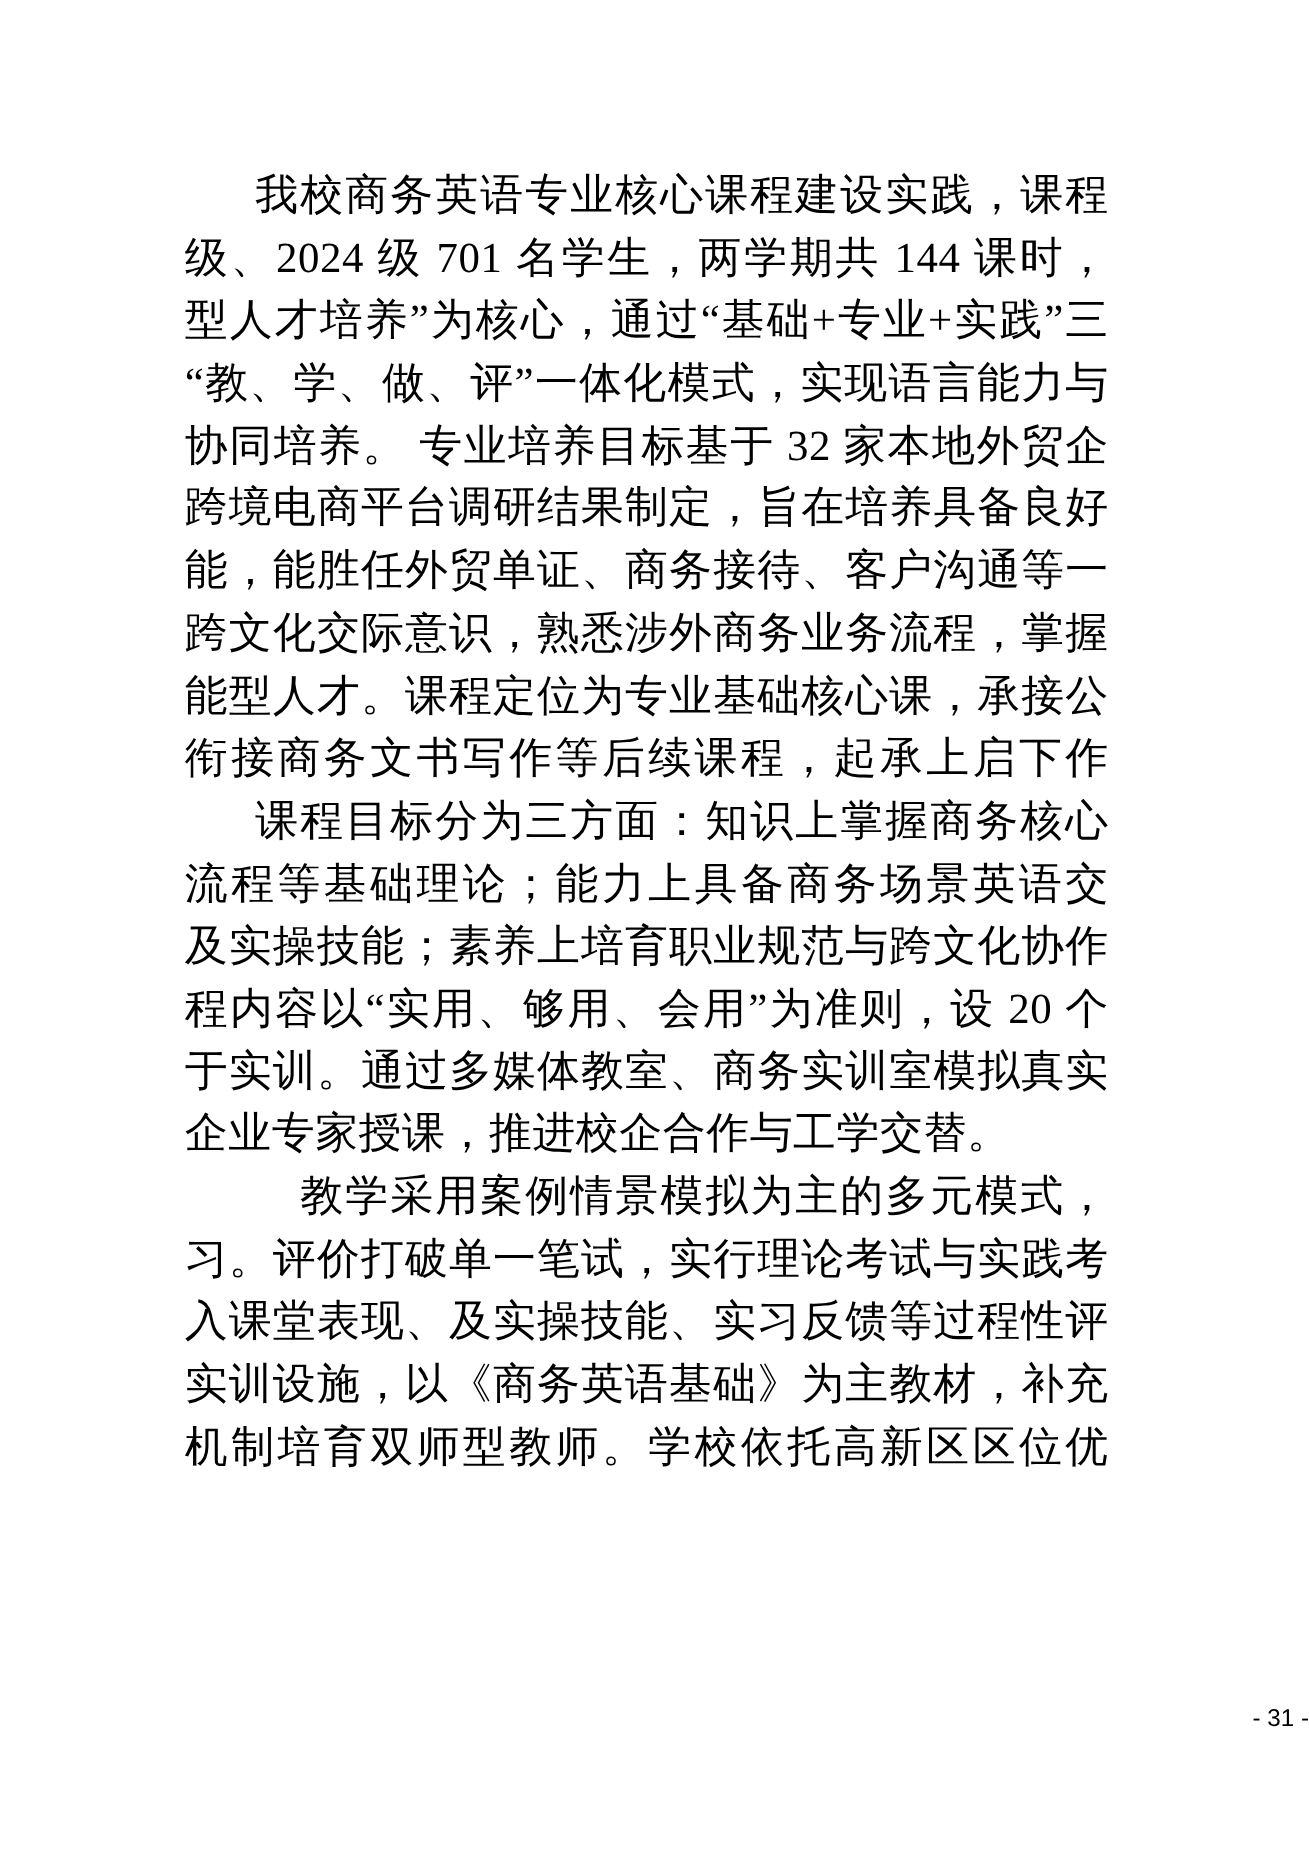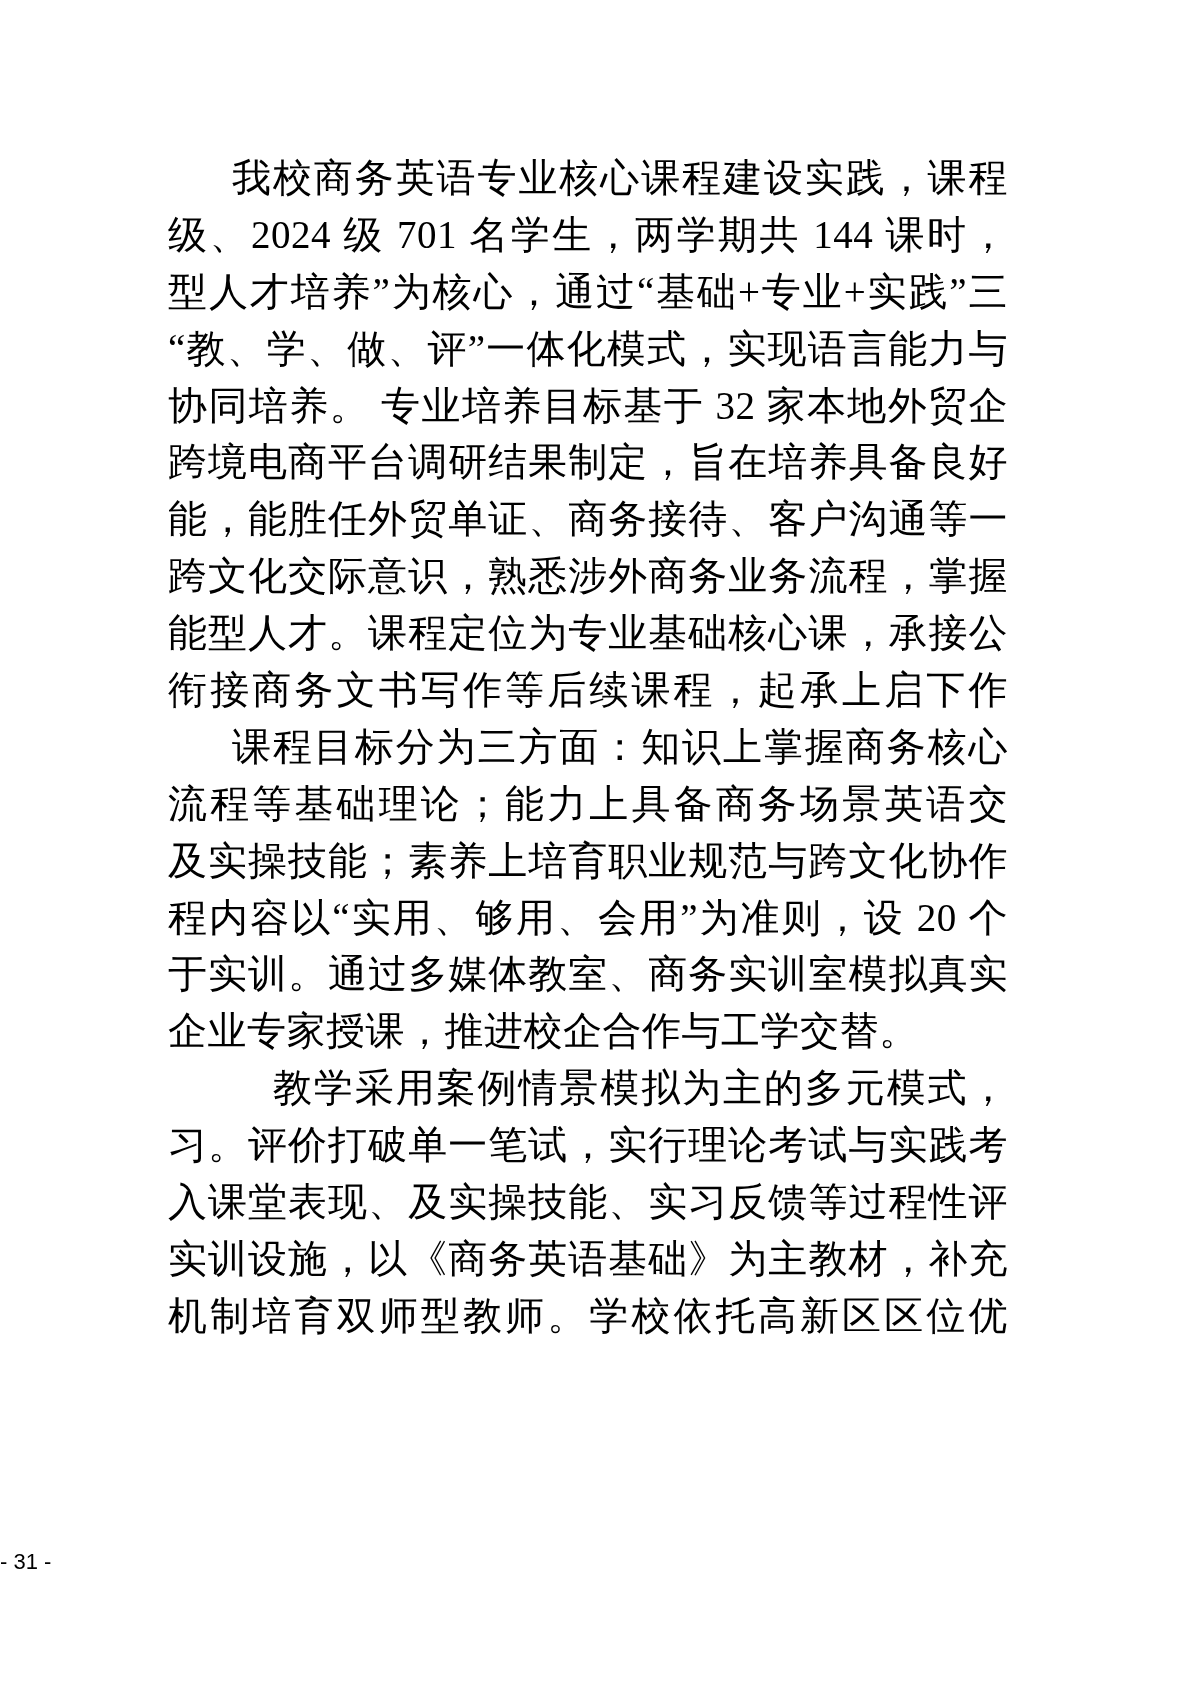--- a/index.html
+++ b/index.html
@@ -36,21 +36,21 @@
     text-indent: 64px;
   }
   .line.para-end {
     text-align-last: left;
   }
   .footer {
     position: absolute;
     top: 1549px;
     left: 0;
     width: 100%;
-    text-align: left;
+    text-align: right;
     font-size: 22px;
     font-family: "Liberation Sans", sans-serif;
     color: #000000;
   }
 </style>
 </head>
 <body>
 
 <div class="page">
   <div class="body-text">

